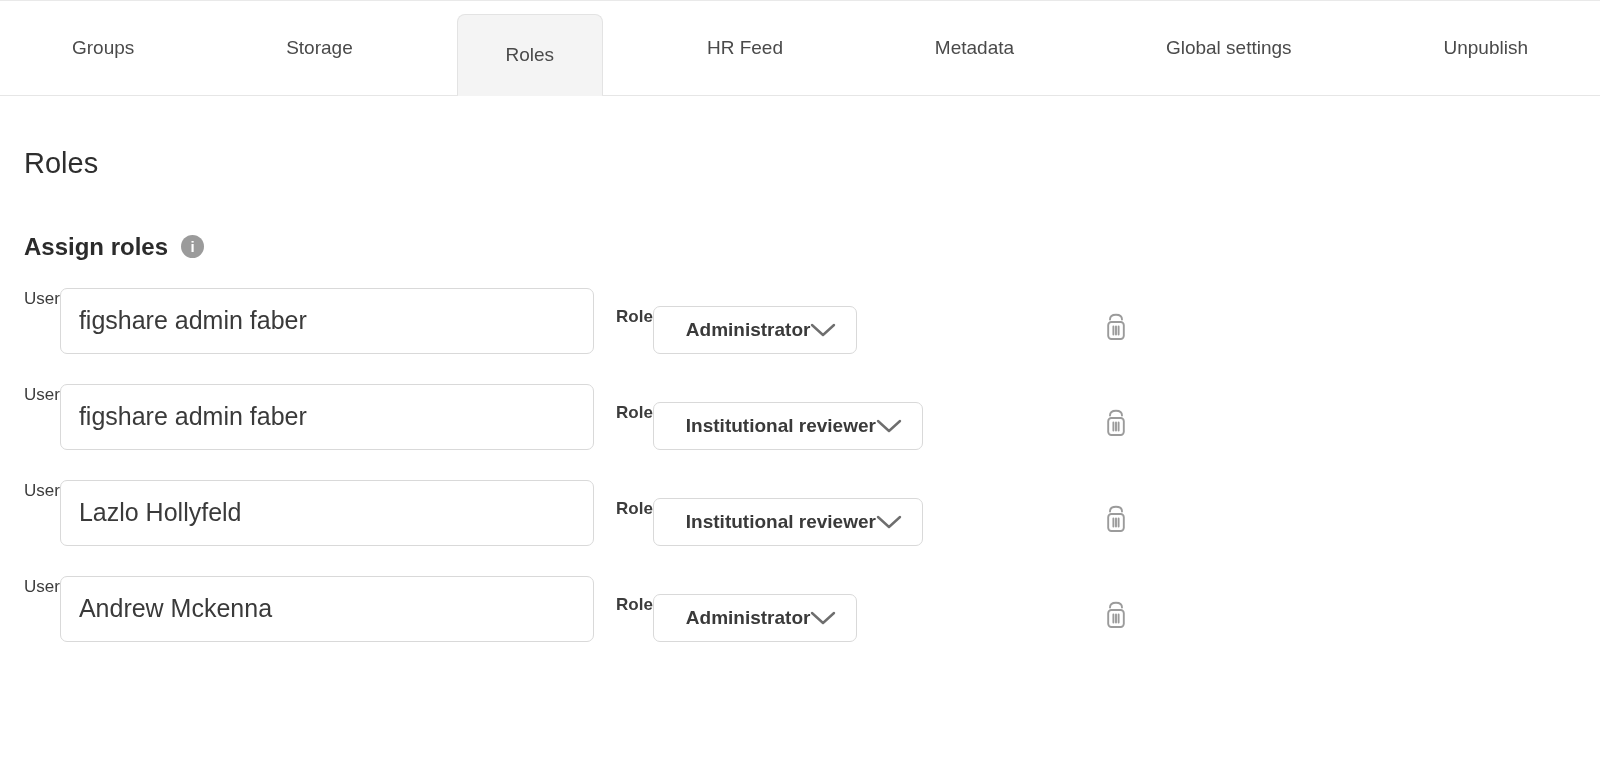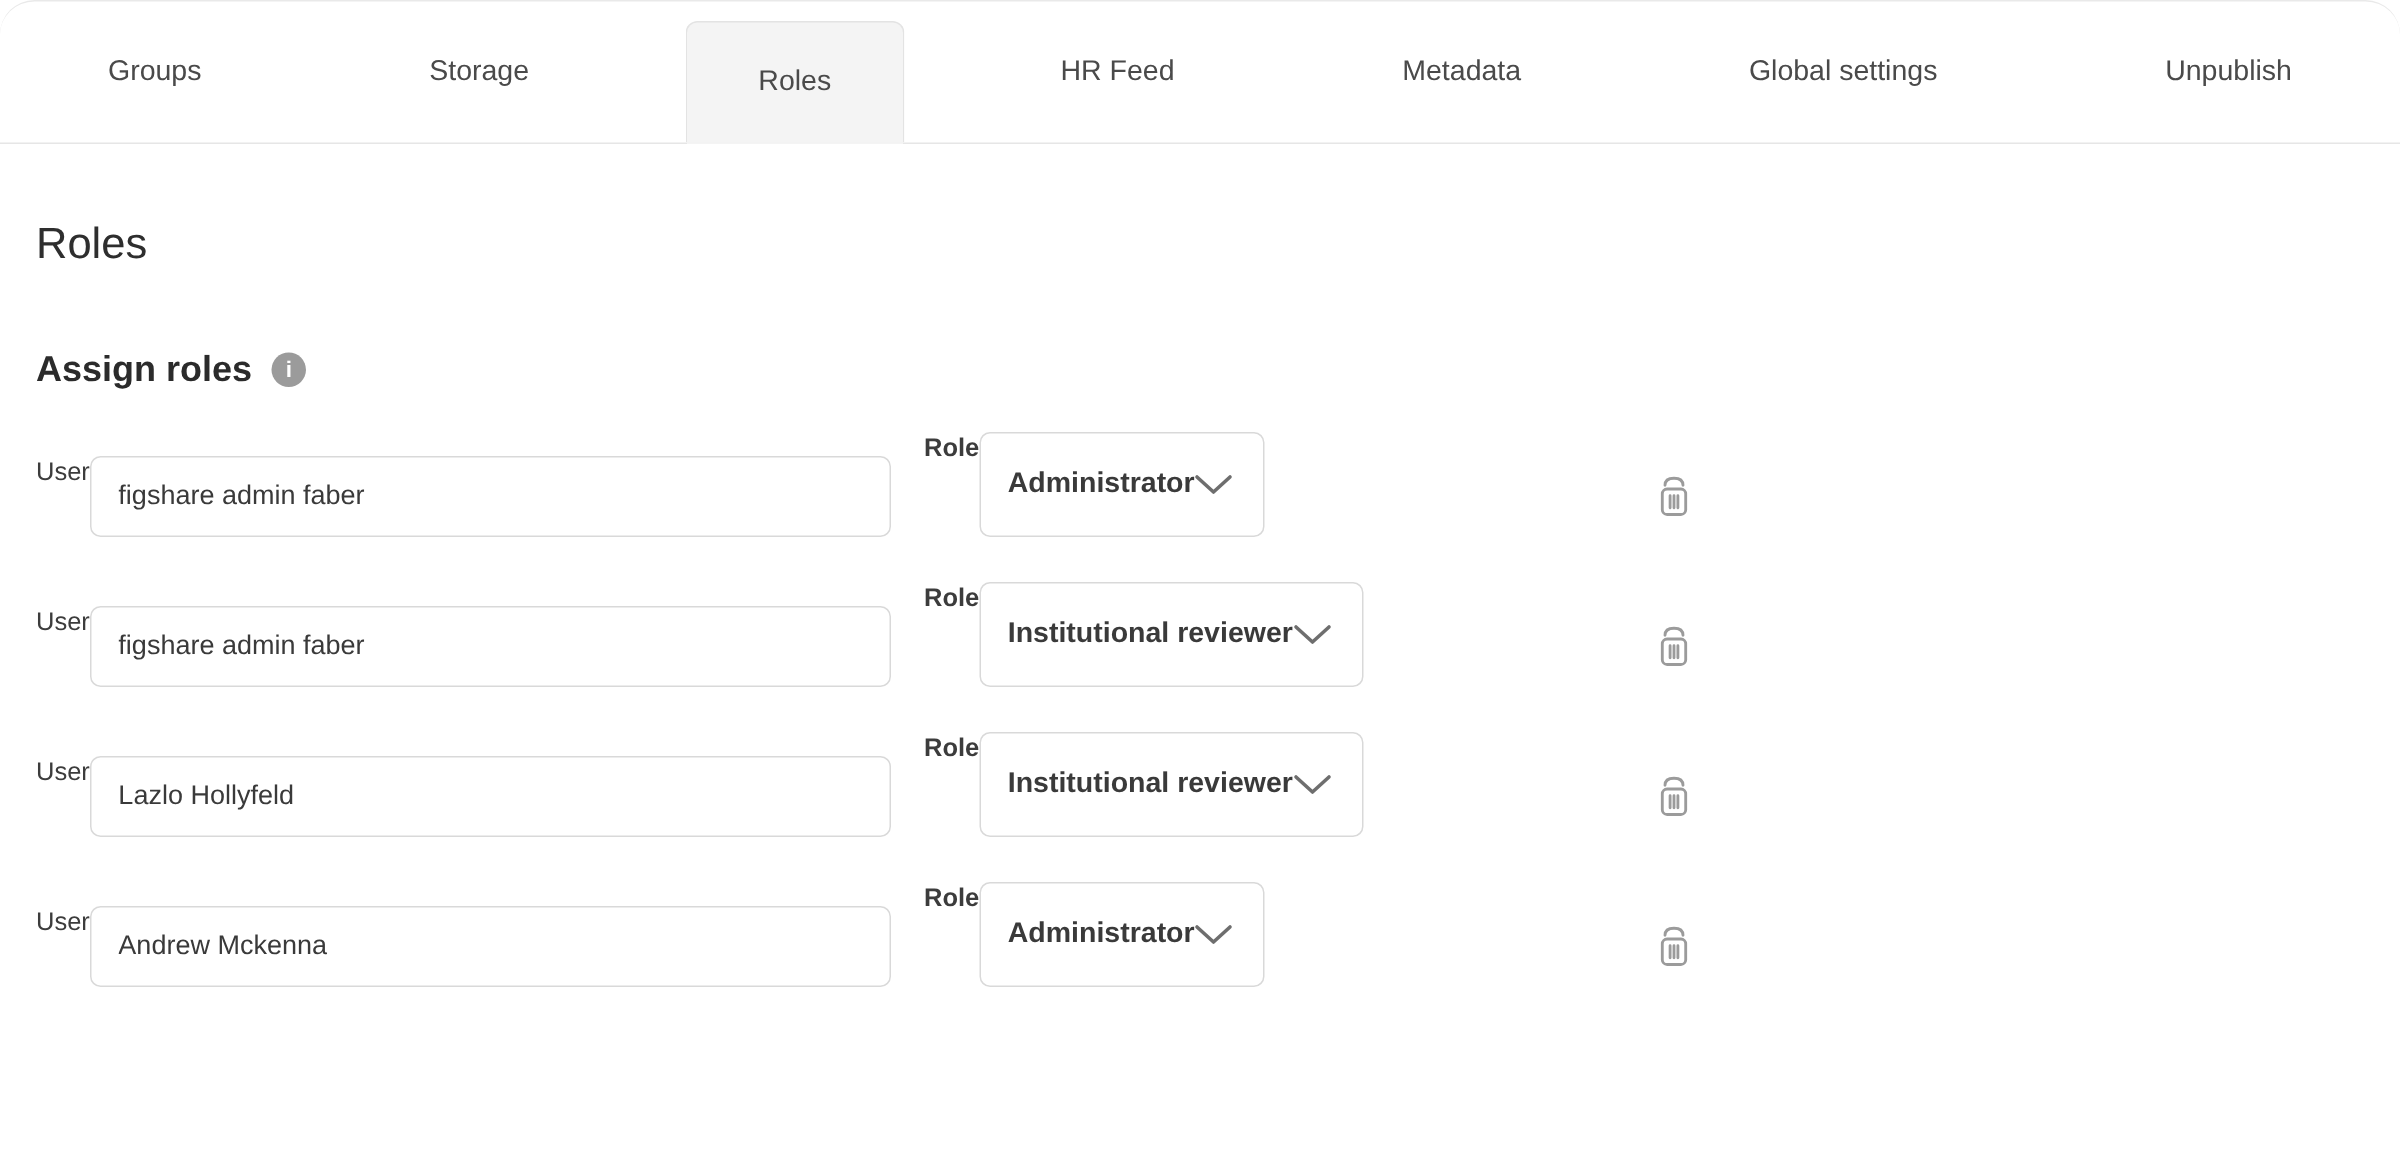--- a/index.html
+++ b/index.html
@@ -8,21 +8,20 @@
     width: 1600px;
     height: 776px;
     font-family: "Liberation Sans", sans-serif;
     color: #333333;
     overflow: hidden;
   }
   .page {
     width: 1600px;
     height: 776px;
     border-top: 1px solid #e9e9e9;
-    border-radius: 23px;
   }
 
   
   .tabbar {
     height: 95px;
     border-bottom: 1px solid #e6e6e6;
   }
   .tabs {
     height: 100%;
     margin: 0 24px;
@@ -108,37 +107,37 @@
   .field label {
     font-size: 17px;
     color: #3c3c3c;
     line-height: 21px;
     margin-bottom: 15px;
   }
   .user-field { width: 570px; margin-right: 22px; }
   .role-field { width: 453px; font-weight: bold; }
 
   .text-input {
-    height: 54px;
+    height: 66px;
     border: 1px solid #d9d9d9;
     border-radius: 7px;
     padding: 16px 18px;
     font-family: "Liberation Sans", sans-serif;
-    font-size: 18px;
+    font-size: 25px;
     color: #3a3a3a;
     background: #ffffff;
     width: 100%;
     outline: none;
   }
 
   .select {
-    height: 70px;
+    height: 48px;
     border: 1px solid #d9d9d9;
     border-radius: 7px;
-    padding: 0 20px 0 18px;
+    padding: 0 20px 0 32px;
     font-size: 19px;
     color: #3a3a3a;
     background: #ffffff;
     display: flex;
     align-items: center;
     justify-content: space-between;
     cursor: pointer;
   }
   .chevron { display: flex; align-items: center; }
 

